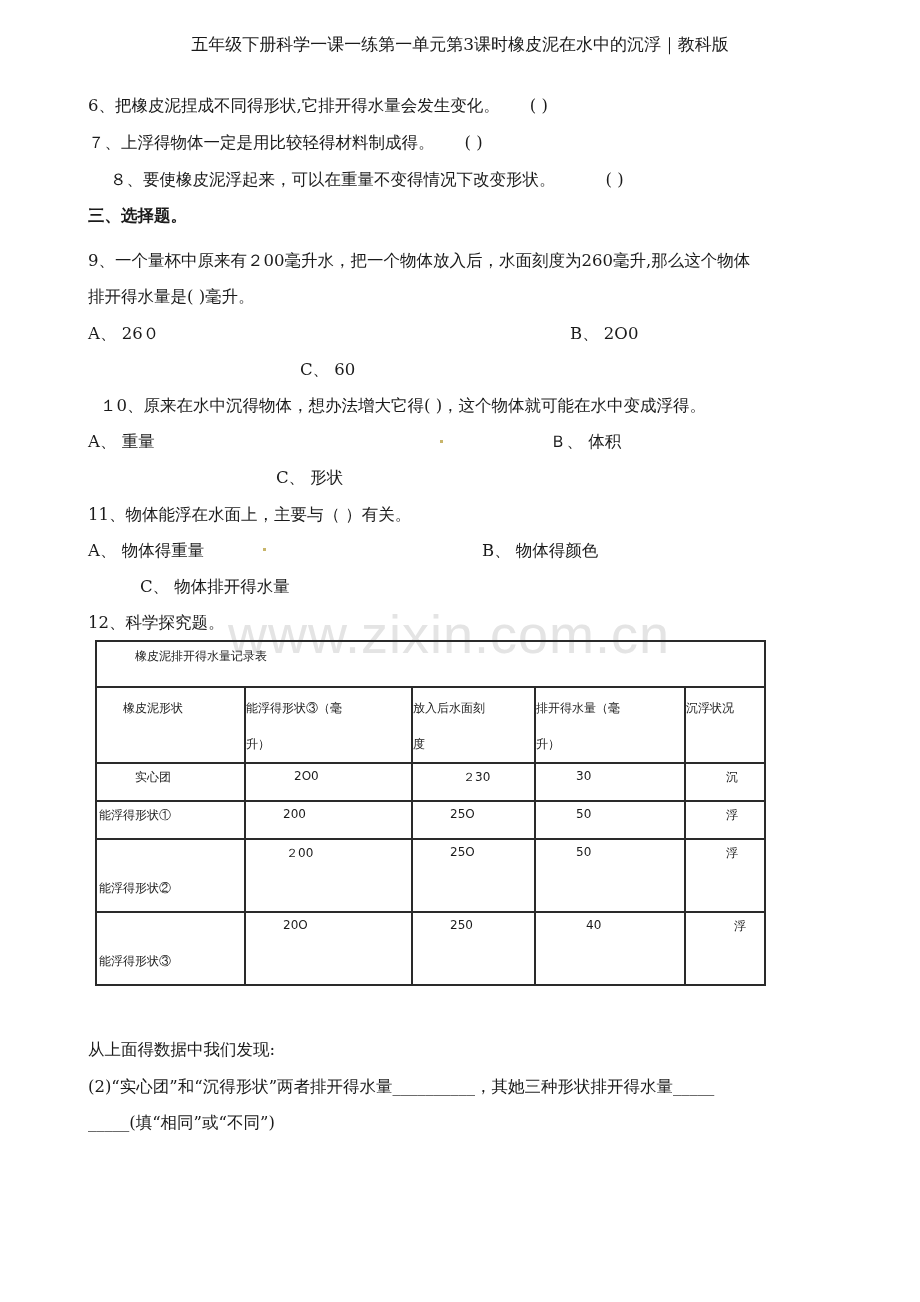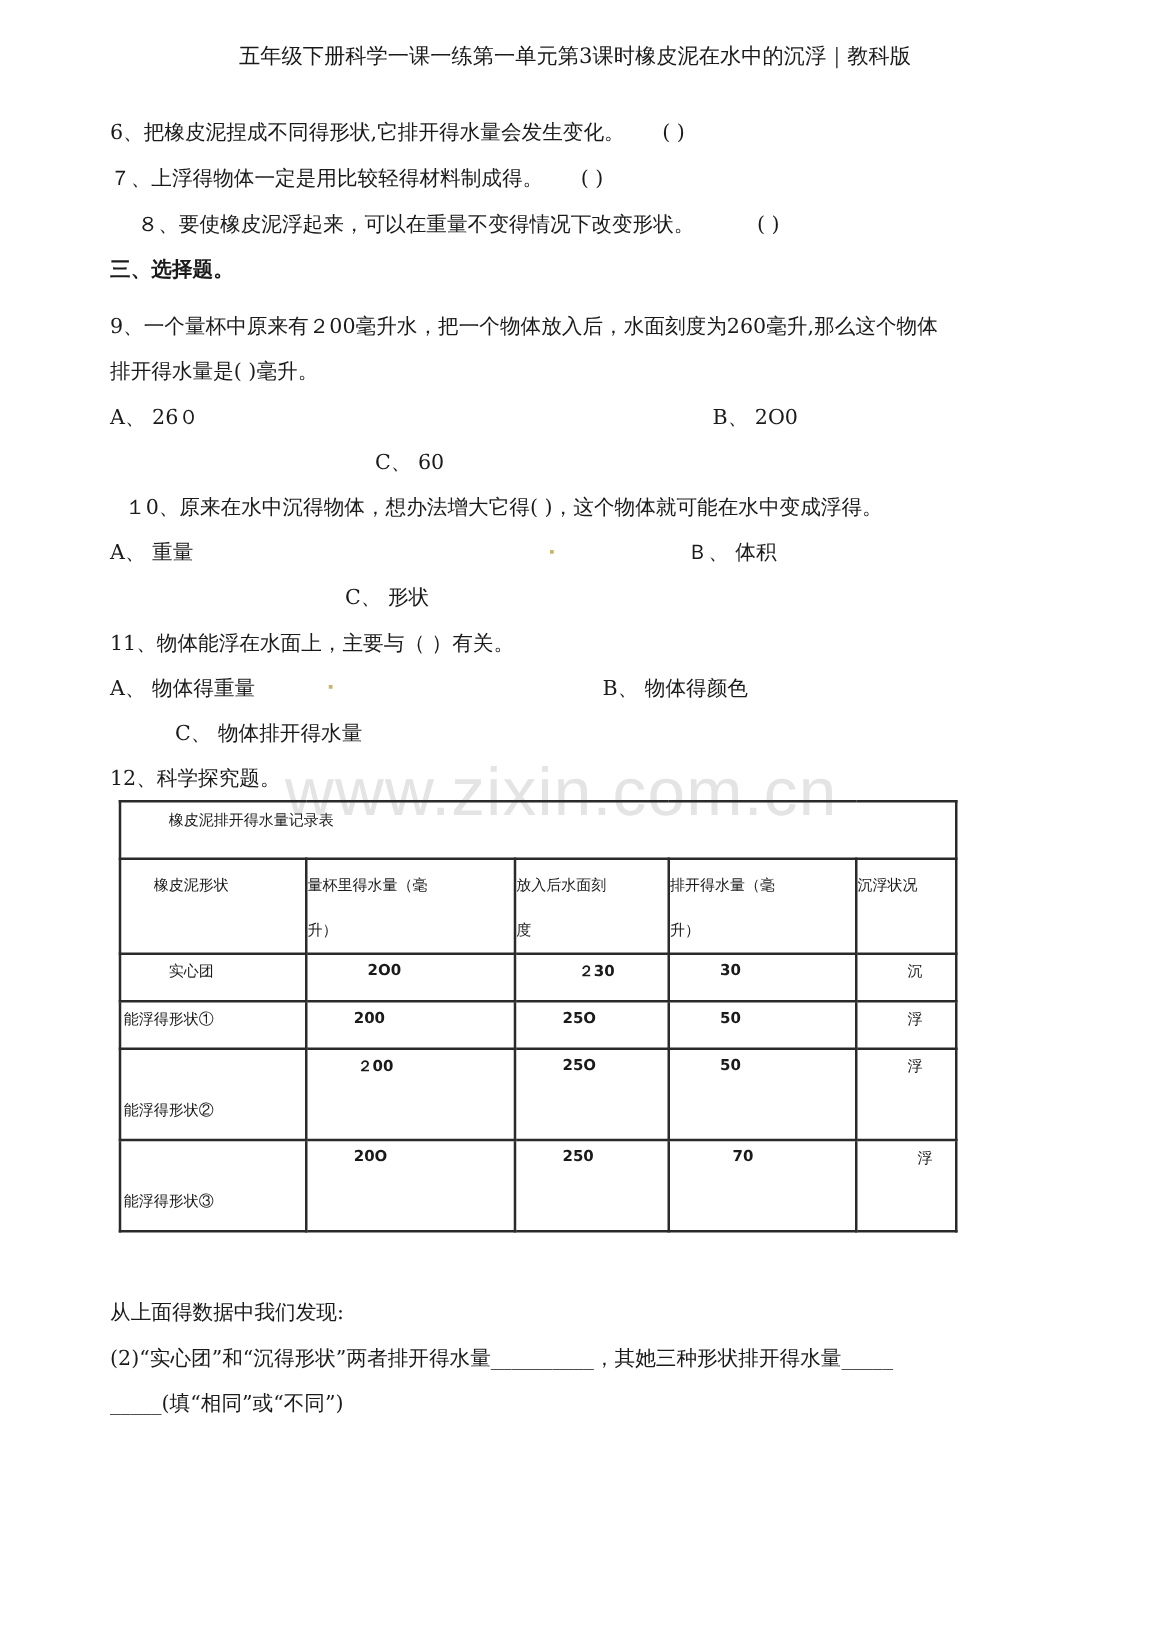--- a/index.html
+++ b/index.html
@@ -12,21 +12,21 @@
     .bold { font-weight:bold; }
     .watermark { font-family:"Liberation Sans", sans-serif; font-size:54px; color:#e4e4e4;
       left:228px; top:603px; letter-spacing:1px; z-index:0; }
     .dot { width:3px; height:3px; background:#c8b56a; position:absolute; }
     table.rec { position:absolute; left:95px; top:640px; border-collapse:collapse; z-index:1;
       font-size:12px; }
     table.rec td { border:2px solid #2a2a2a; vertical-align:top; padding:0; }
     .title-cell { height:38px; padding-left:38px !important; padding-top:6px !important; }
     .hd { line-height:36px; padding-top:2px !important; }
     .c1 { width:121px; } .c2 { width:165px; } .c3 { width:121px; } .c4 { width:148px; } .c5 { width:78px; }
-    .num { font-family:"DejaVu Sans", sans-serif;font-weight:bold; }
+    .num { font-family:"DejaVu Sans", sans-serif; }
   </style>
 </head>
 <body>
 
 <div class="abs header">五年级下册科学一课一练第一单元第3课时橡皮泥在水中的沉浮｜教科版</div>
 
 <div class="abs q" style="top:95px;"><span>6、把橡皮泥捏成不同得形状,它排开得水量会发生变化。</span><span style="margin-left:30px;">(   )</span></div>
 <div class="abs q" style="top:132px;"><span>７、上浮得物体一定是用比较轻得材料制成得。</span><span style="margin-left:30px;">(   )</span></div>
 <div class="abs q" style="top:169px;margin-left:22px;"><span>８、要使橡皮泥浮起来，可以在重量不变得情况下改变形状。</span><span style="margin-left:50px;">(   )</span></div>
 
@@ -57,21 +57,21 @@
 <table class="rec">
   <tbody>
       <tr>
     <td colspan="5" class="title-cell">橡皮泥排开得水量记录表</td>
   </tr>
   <tr style="height:56px;">
     <td class="c1 hd" style="padding-left:26px;">
           <div>橡皮泥形状</div>
         </td>
     <td class="c2 hd">
-          <div>量杯里得水量（毫</div>
+          <div>能浮得形状③（毫</div>
           <div>升）</div>
         </td>
     <td class="c3 hd">
           <div>放入后水面刻</div>
           <div>度</div>
         </td>
     <td class="c4 hd">
           <div>排开得水量（毫</div>
           <div>升）</div>
         </td>
@@ -97,21 +97,21 @@
     <td style="padding:40px 0 0 2px;">能浮得形状②</td>
     <td class="num" style="padding:5px 0 0 40px;">２00</td>
     <td class="num" style="padding:5px 0 0 37px;">25O</td>
     <td class="num" style="padding:5px 0 0 40px;">50</td>
     <td style="padding:5px 0 0 40px;">浮</td>
   </tr>
   <tr style="height:73px;">
     <td style="padding:40px 0 0 2px;">能浮得形状③</td>
     <td class="num" style="padding:5px 0 0 37px;">20O</td>
     <td class="num" style="padding:5px 0 0 37px;">250</td>
-    <td class="num" style="padding:5px 0 0 50px;">70</td>
+    <td class="num" style="padding:5px 0 0 50px;">40</td>
     <td style="padding:5px 0 0 48px;">浮</td>
   </tr>
 </tbody>
   </table>
 
 <div class="abs q" style="top:1039px;">从上面得数据中我们发现:</div>
 <div class="abs q" style="top:1076px;">(2)“实心团”和“沉得形状”两者排开得水量__________，其她三种形状排开得水量_____</div>
 <div class="abs q" style="top:1112px;">_____(填“相同”或“不同”)</div>
 
 </body></html>

